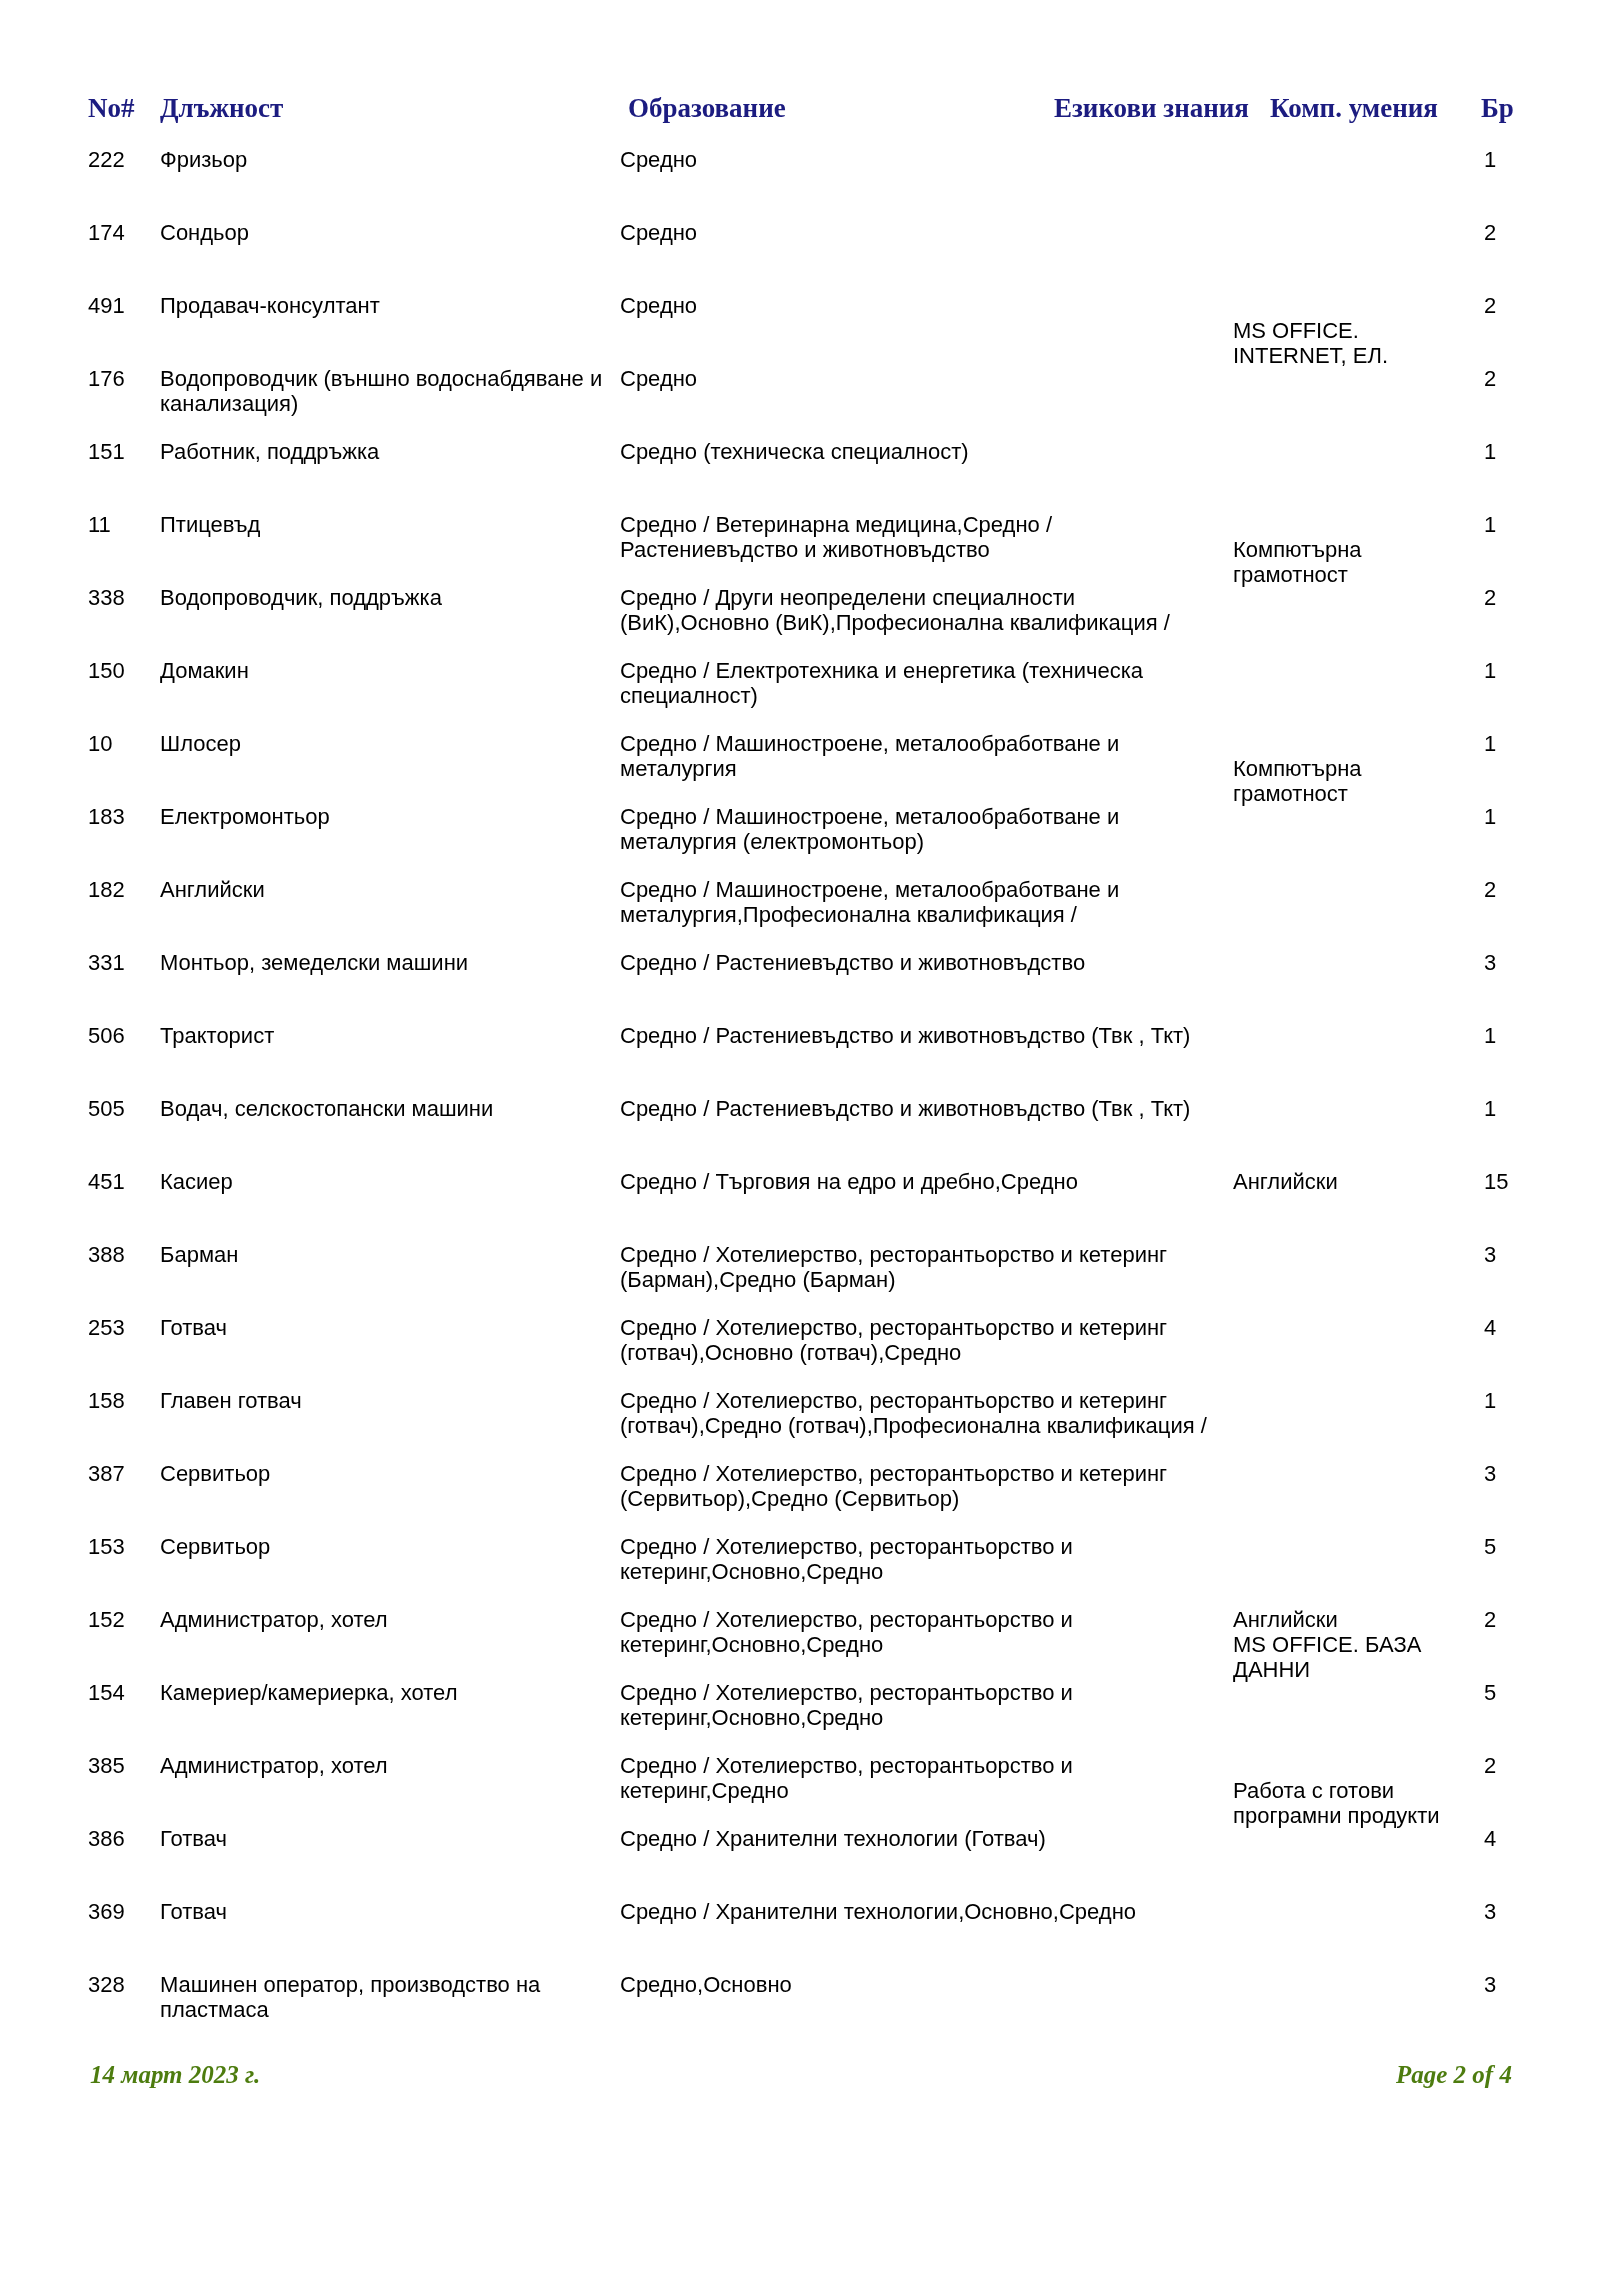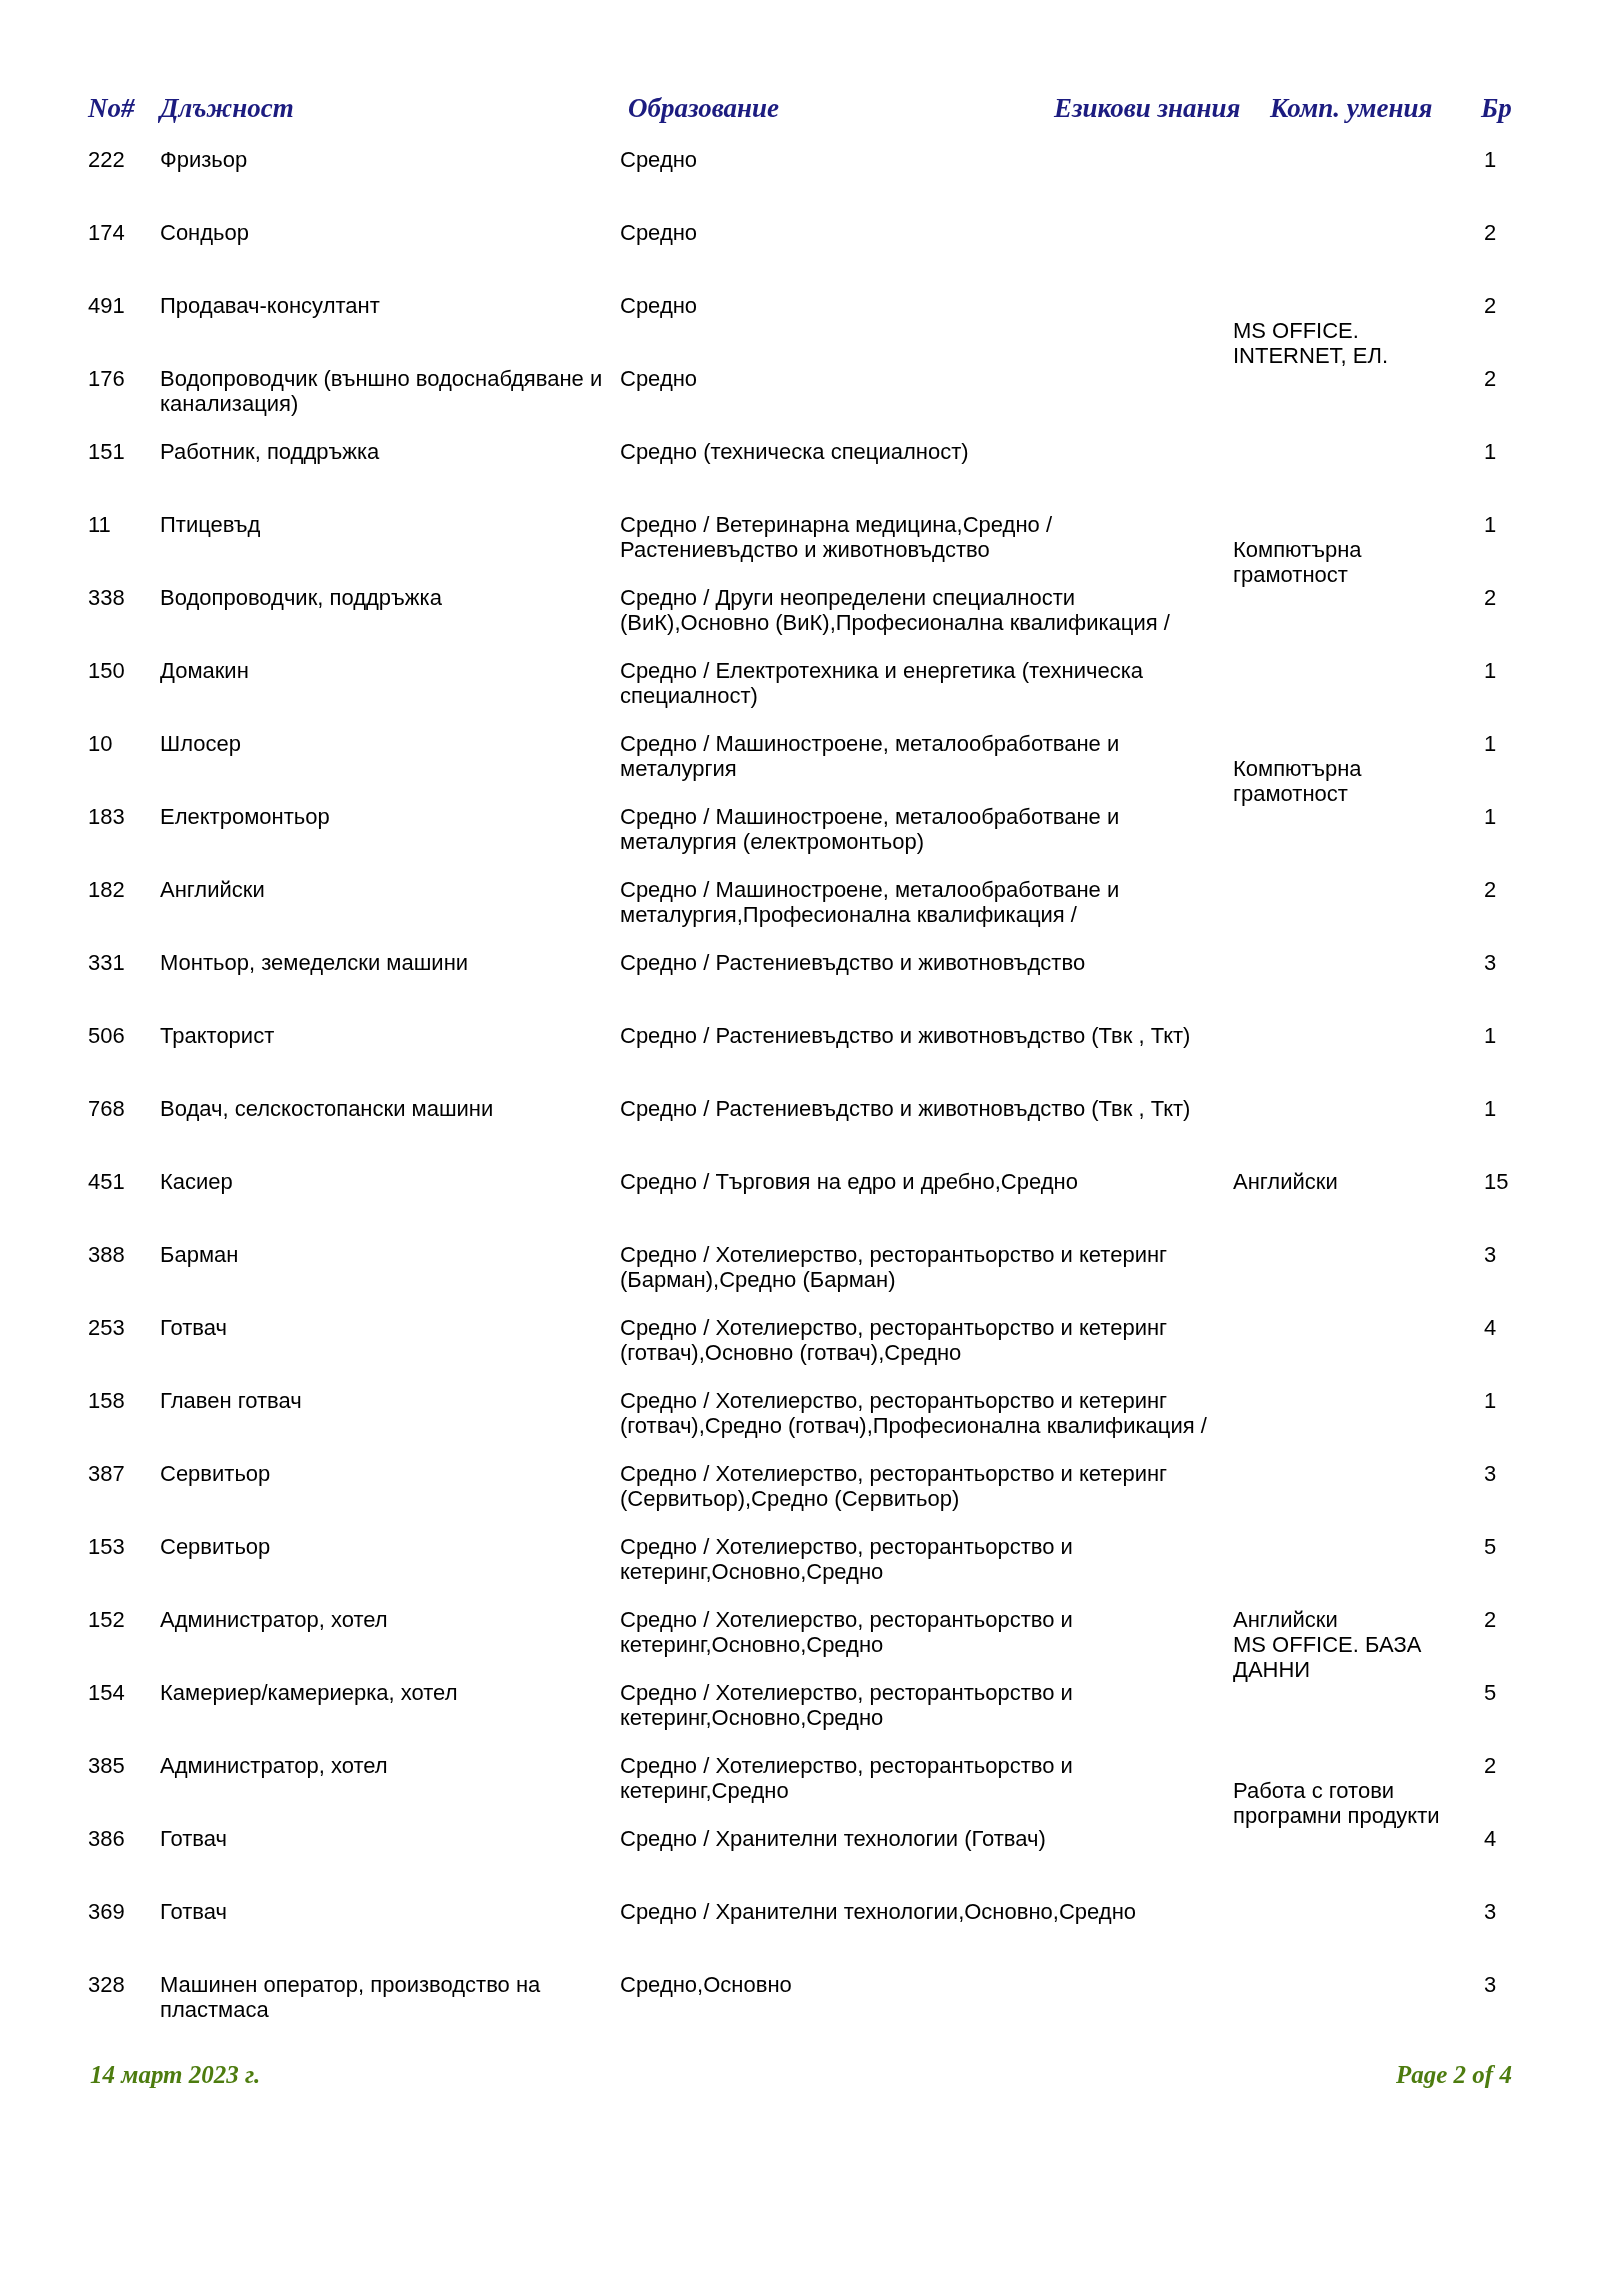--- a/index.html
+++ b/index.html
@@ -13,21 +13,20 @@
     overflow: hidden;
   }
   
   #header-row {
     position: absolute;
     top: 93px;
     left: 0;
     width: 1623px;
     height: 34px;
     font-family: "Liberation Serif", serif;
-    font-style: italic;
     font-weight: bold;
     font-size: 27px;
     color: #1c1c80;
     white-space: nowrap;
   }
   #header-row span { position: absolute; top: 0; }
   #header-row .h0 { left: 88px; }
   #header-row .h1 { left: 160px; }
   #header-row .h2 { left: 628px; }
   #header-row .h3 { left: 1038px; margin-left: 16px; }
@@ -197,21 +196,21 @@
 
   <div class="row">
     <div class="cell c-no">506</div>
     <div class="cell c-pos">Тракторист</div>
     <div class="cell c-edu">Средно / Растениевъдство и животновъдство (Твк , Ткт)</div>
     <div class="cell c-skills"></div>
     <div class="cell c-br">1</div>
   </div>
 
   <div class="row">
-    <div class="cell c-no">768</div>
+    <div class="cell c-no">505</div>
     <div class="cell c-pos">Водач, селскостопански машини</div>
     <div class="cell c-edu">Средно / Растениевъдство и животновъдство (Твк , Ткт)</div>
     <div class="cell c-skills"></div>
     <div class="cell c-br">1</div>
   </div>
 
   <div class="row">
     <div class="cell c-no">451</div>
     <div class="cell c-pos">Касиер</div>
     <div class="cell c-edu">Средно / Търговия на едро и дребно,Средно</div>

